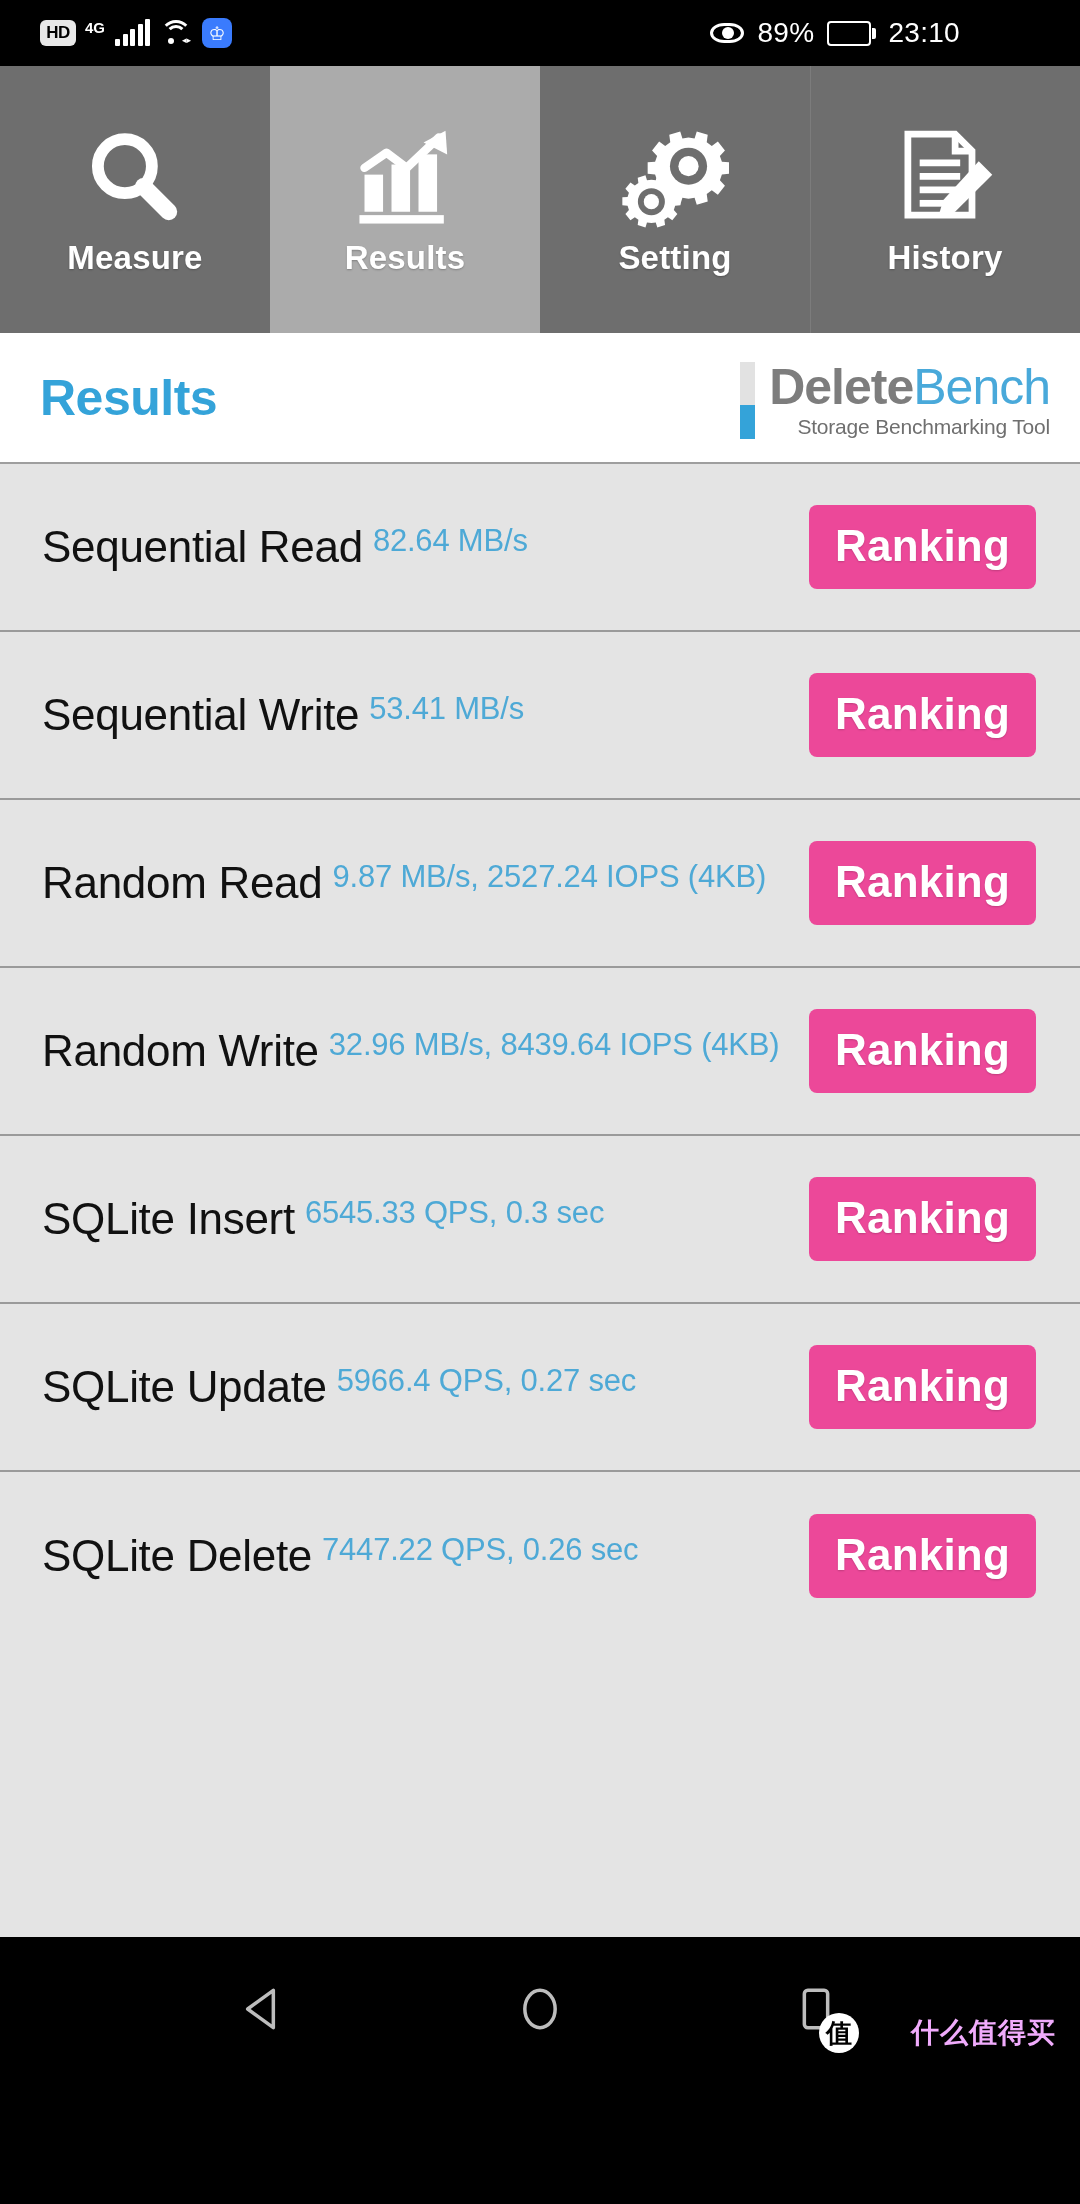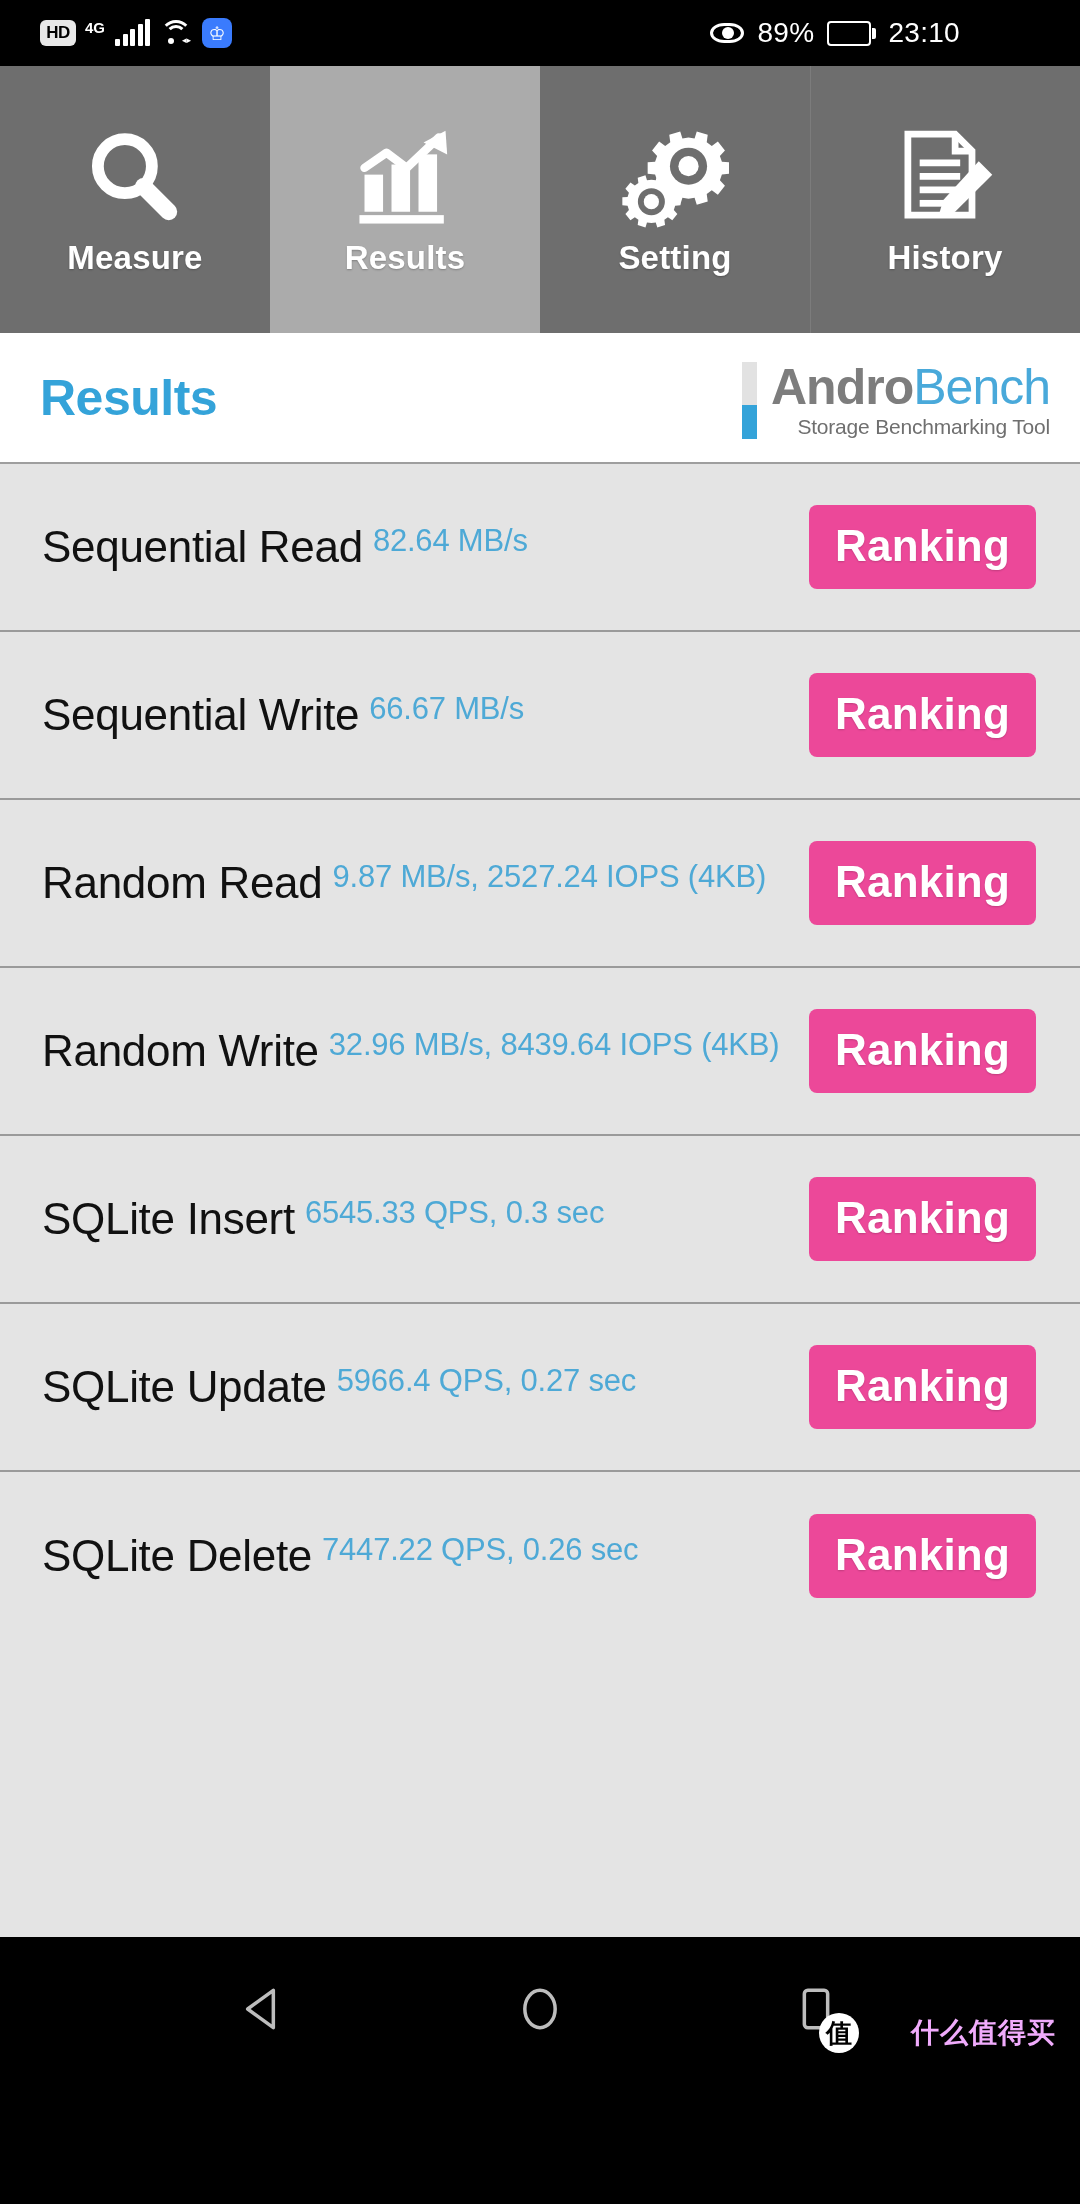--- a/index.html
+++ b/index.html
@@ -259,40 +259,40 @@
 </div>
 
 <div class="header">
   <div class="page-title">Results</div>
   <div class="brand">
     <div class="brand-bar">
       <div class="top"></div>
         <div class="bot"></div>
     </div>
     <div class="brand-text">
-      <div class="brand-name"><span class="andro">Andro</span><span class="bench">Bench</span></div>
+      <div class="brand-name"><span class="andro">Delete</span><span class="bench">Bench</span></div>
       <div class="brand-tag">Storage Benchmarking Tool</div>
     </div>
   </div>
 </div>
 
 <div class="content">
 
   <div class="result-row">
     <div class="row-texts">
       <div class="row-title">Sequential Read</div>
       <div class="row-value">82.64 MB/s</div>
     </div>
     <button class="rank-btn">Ranking</button>
   </div>
 
   <div class="result-row">
     <div class="row-texts">
       <div class="row-title">Sequential Write</div>
-      <div class="row-value">66.67 MB/s</div>
+      <div class="row-value">53.41 MB/s</div>
     </div>
     <button class="rank-btn">Ranking</button>
   </div>
 
   <div class="result-row">
     <div class="row-texts">
       <div class="row-title">Random Read</div>
       <div class="row-value">9.87 MB/s, 2527.24 IOPS (4KB)</div>
     </div>
     <button class="rank-btn">Ranking</button>

